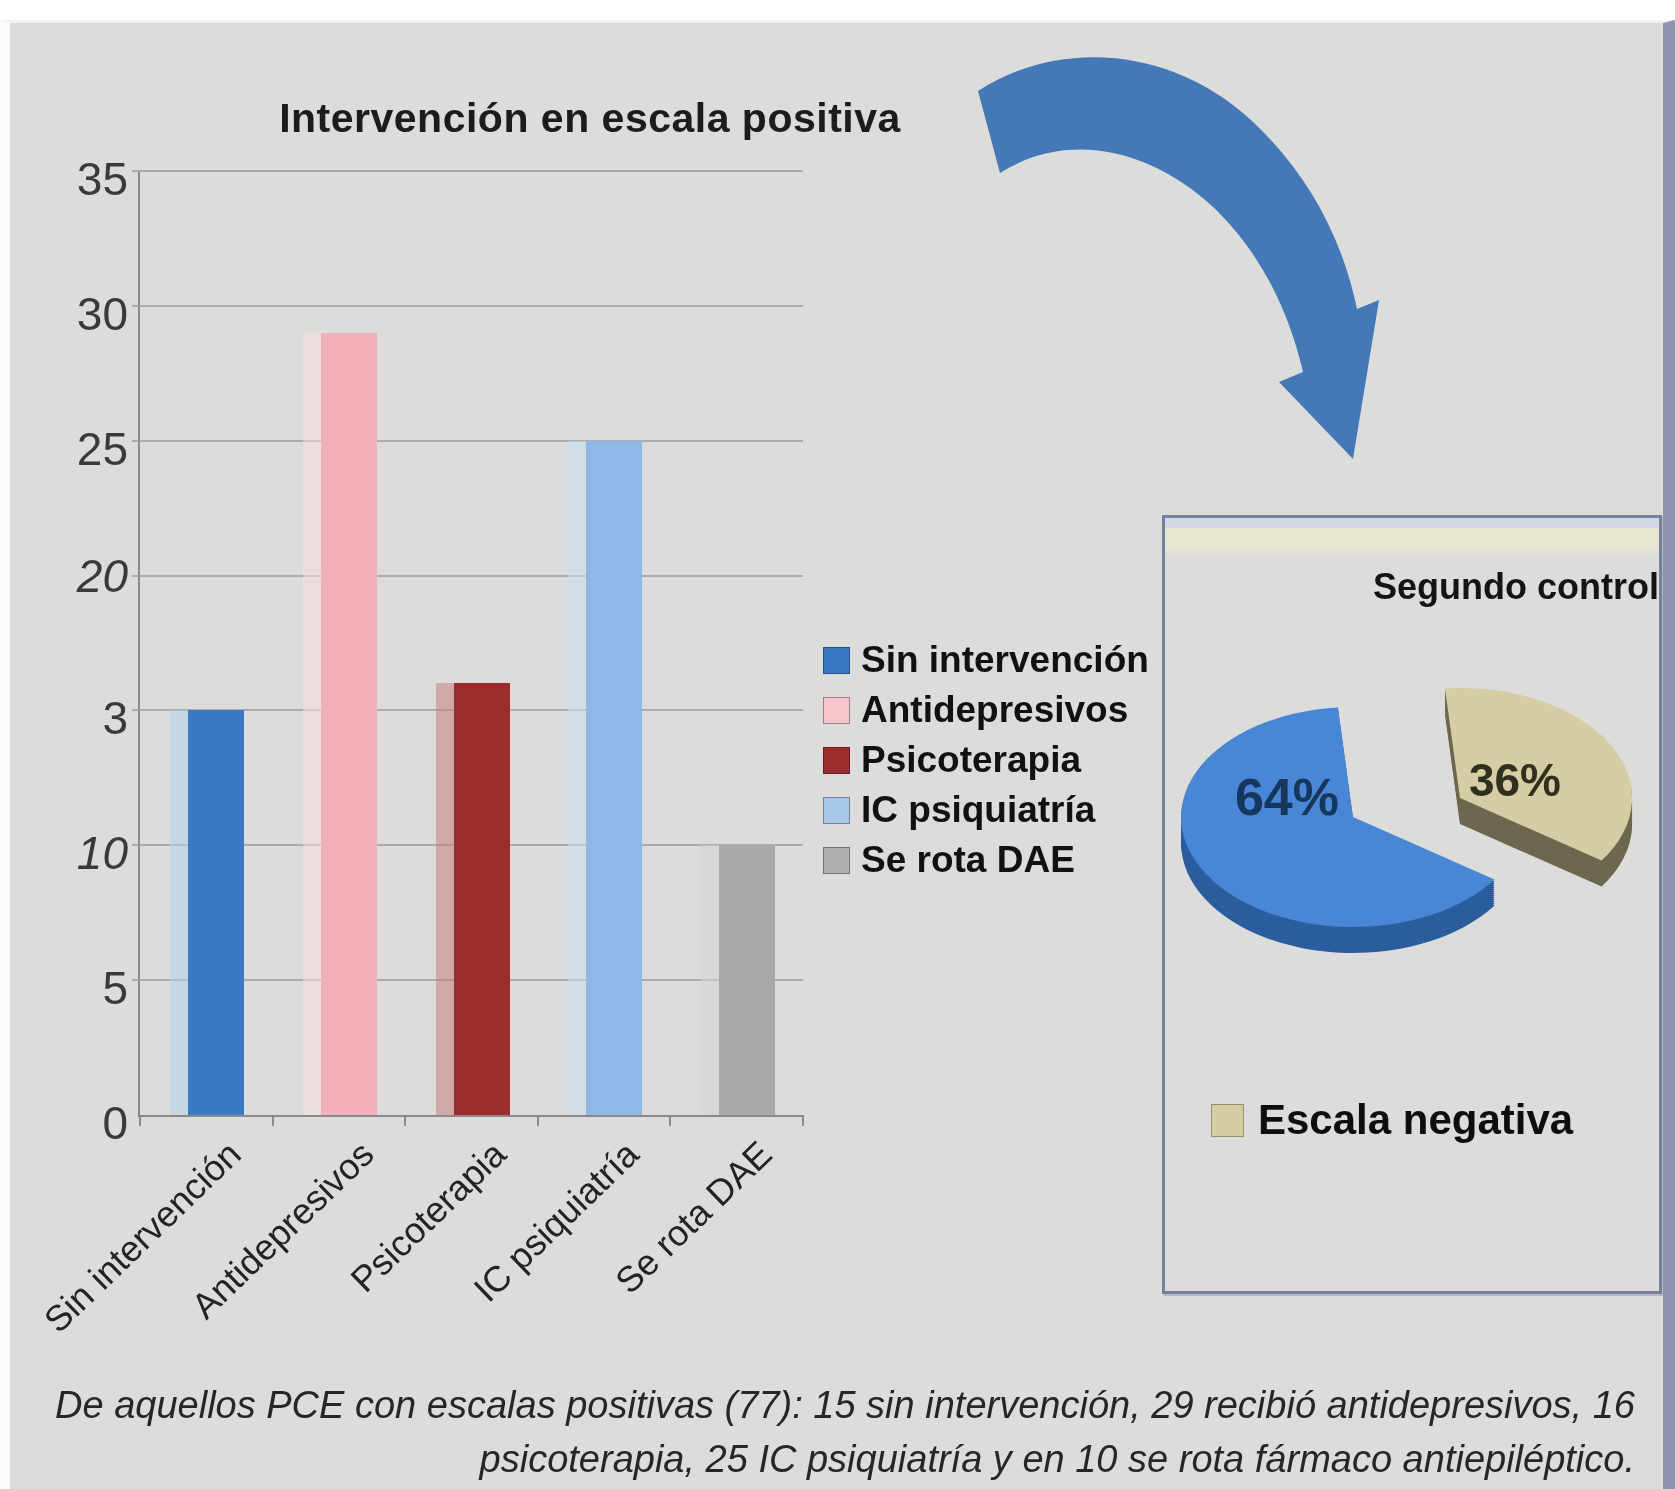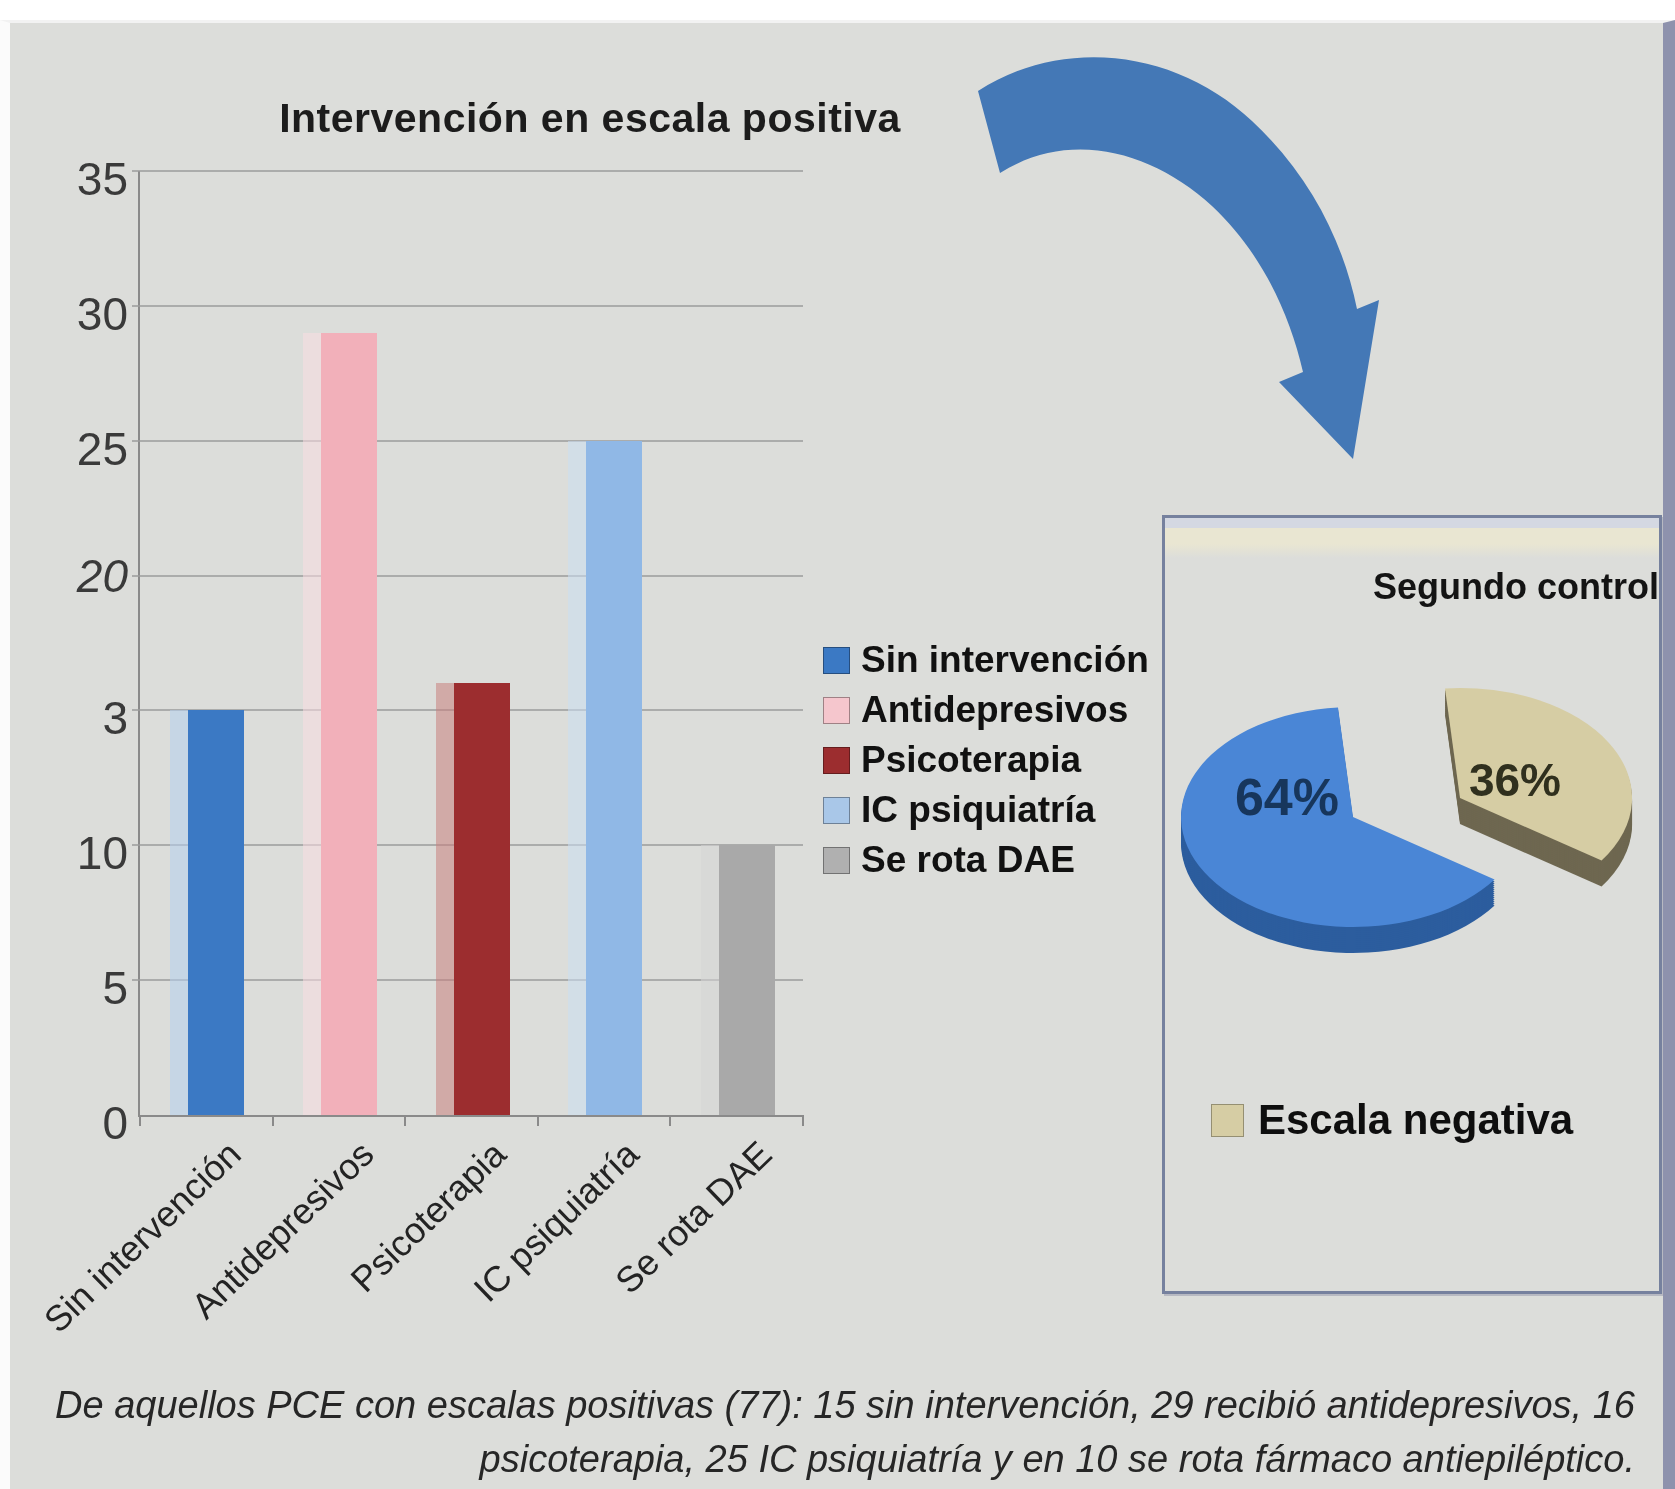--- a/index.html
+++ b/index.html
@@ -67,21 +67,21 @@
       <div class="ylabel" style="top: -19px;">35</div>
       <div class="gridline" style="top: 133.857px;"></div>
       <div class="ylabel" style="top: 115.857px;">30</div>
       <div class="gridline" style="top: 268.714px;"></div>
       <div class="ylabel" style="top: 250.714px;">25</div>
       <div class="gridline" style="top: 403.571px;"></div>
       <div class="ylabel" style="top: 378px; font-style: italic;">20</div>
       <div class="gridline" style="top: 538.429px;"></div>
       <div class="ylabel" style="top: 520.429px;">3</div>
       <div class="gridline" style="top: 673.286px;"></div>
-      <div class="ylabel" style="top: 655.286px;">10</div>
+      <div class="ylabel" style="top: 655.286px; font-style: italic;">10</div>
       <div class="gridline" style="top: 808.143px;"></div>
       <div class="ylabel" style="top: 790.143px;">5</div>
       <div class="ylabel" style="top: 925px;">0</div>
       <div class="xtick" style="left: -1px;"></div>
       <div class="xtick" style="left: 131.6px;"></div>
       <div class="xtick" style="left: 264.2px;"></div>
       <div class="xtick" style="left: 396.8px;"></div>
       <div class="xtick" style="left: 529.4px;"></div>
       <div class="xtick" style="left: 662px;"></div>
       <div class="bar" style="left: 48.3px; width: 56px; height: 404.571px; background: rgb(59, 121, 196); --light: #b4d0ee;"></div>

